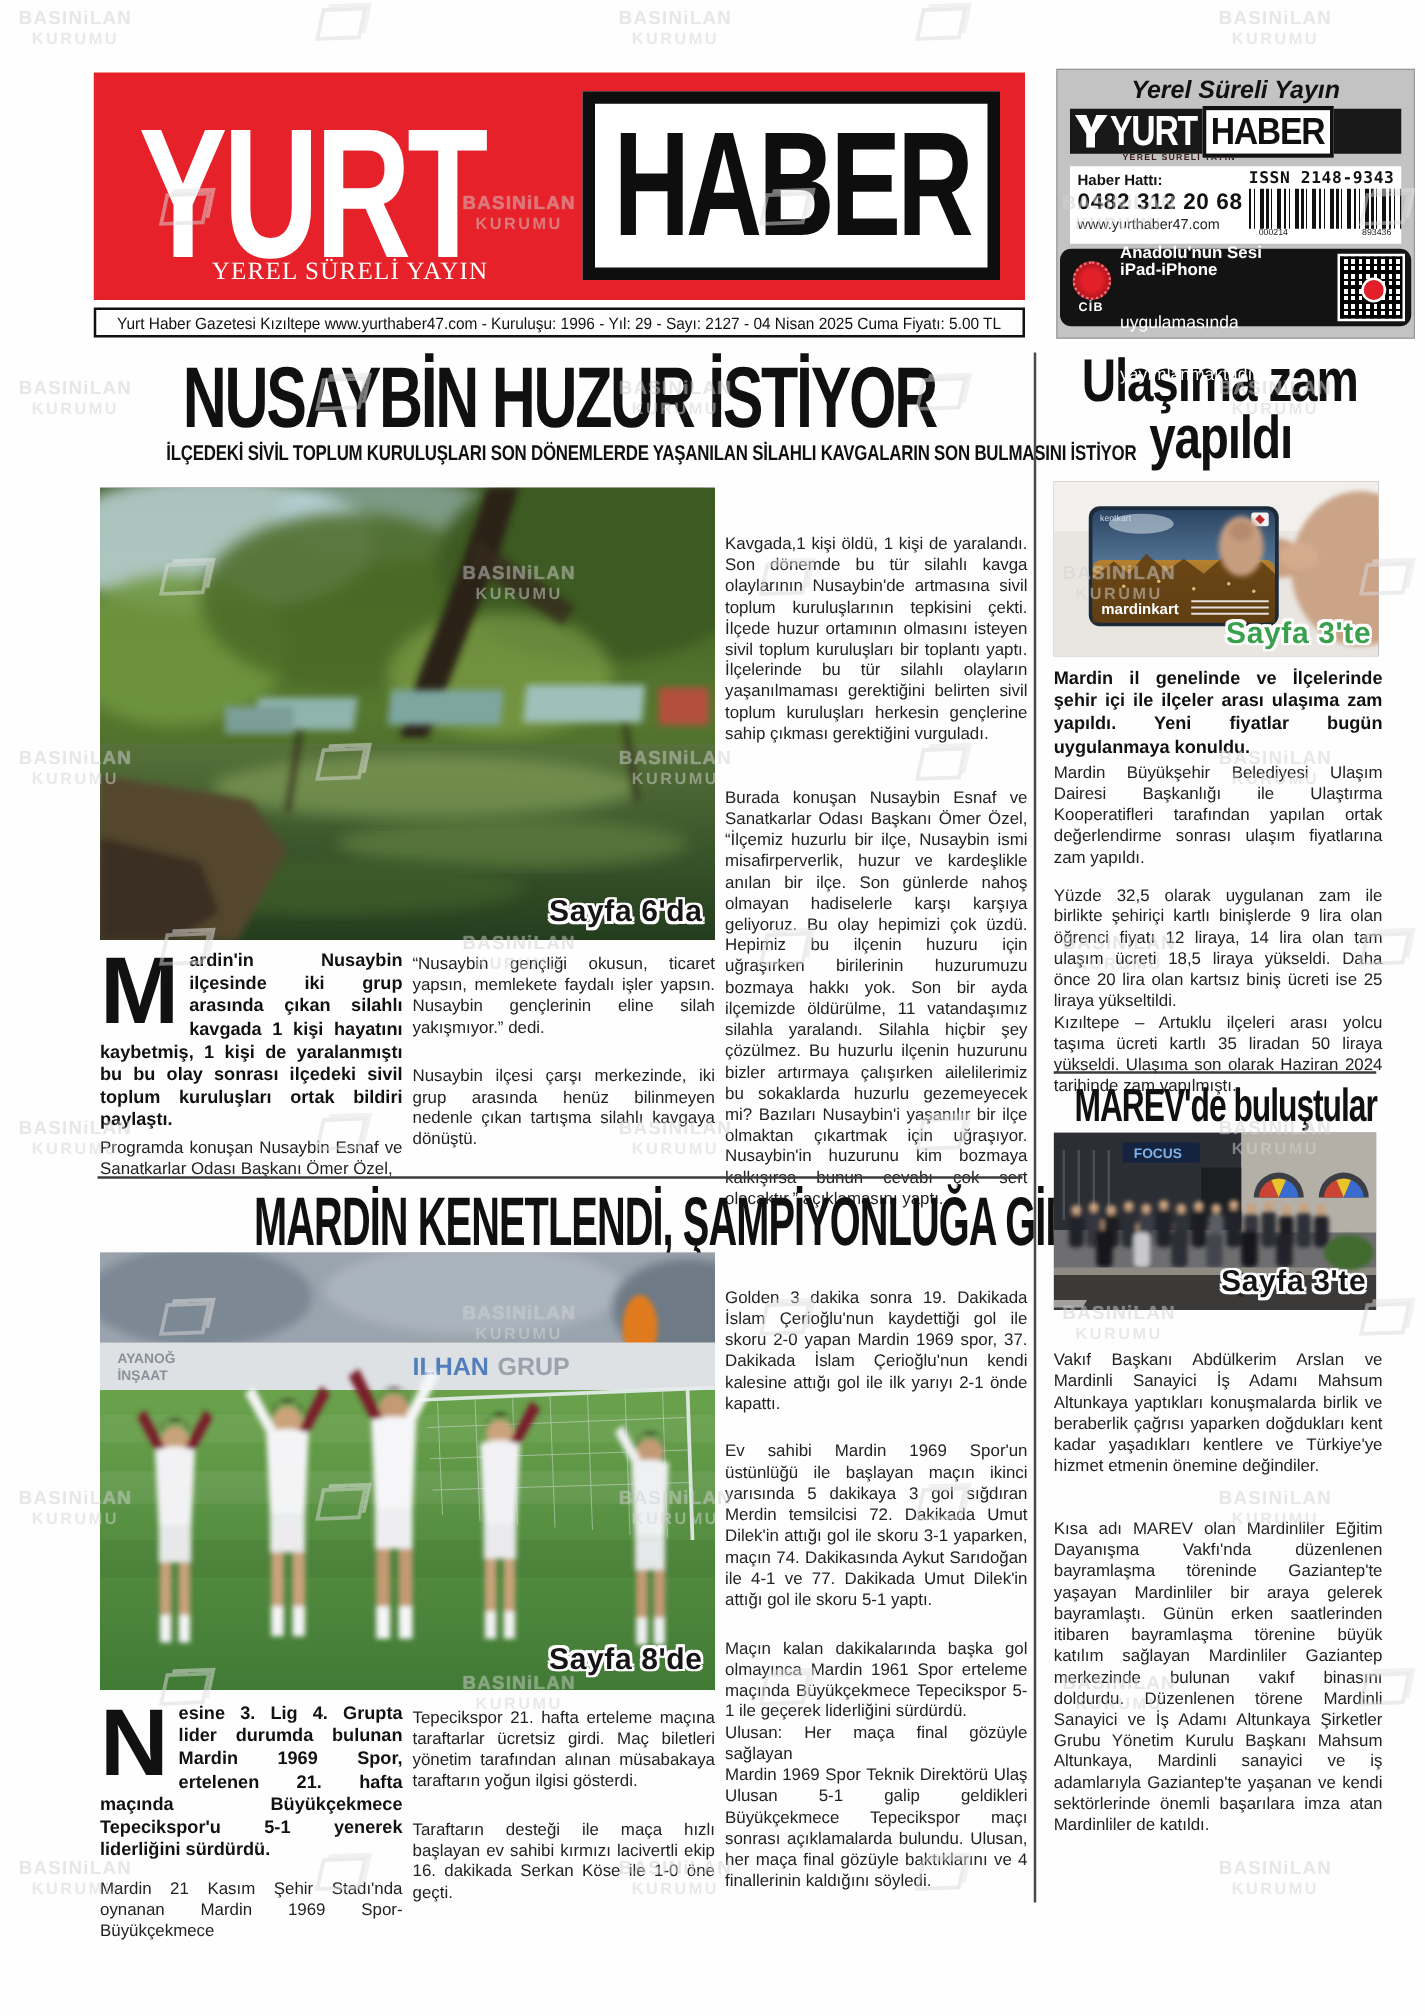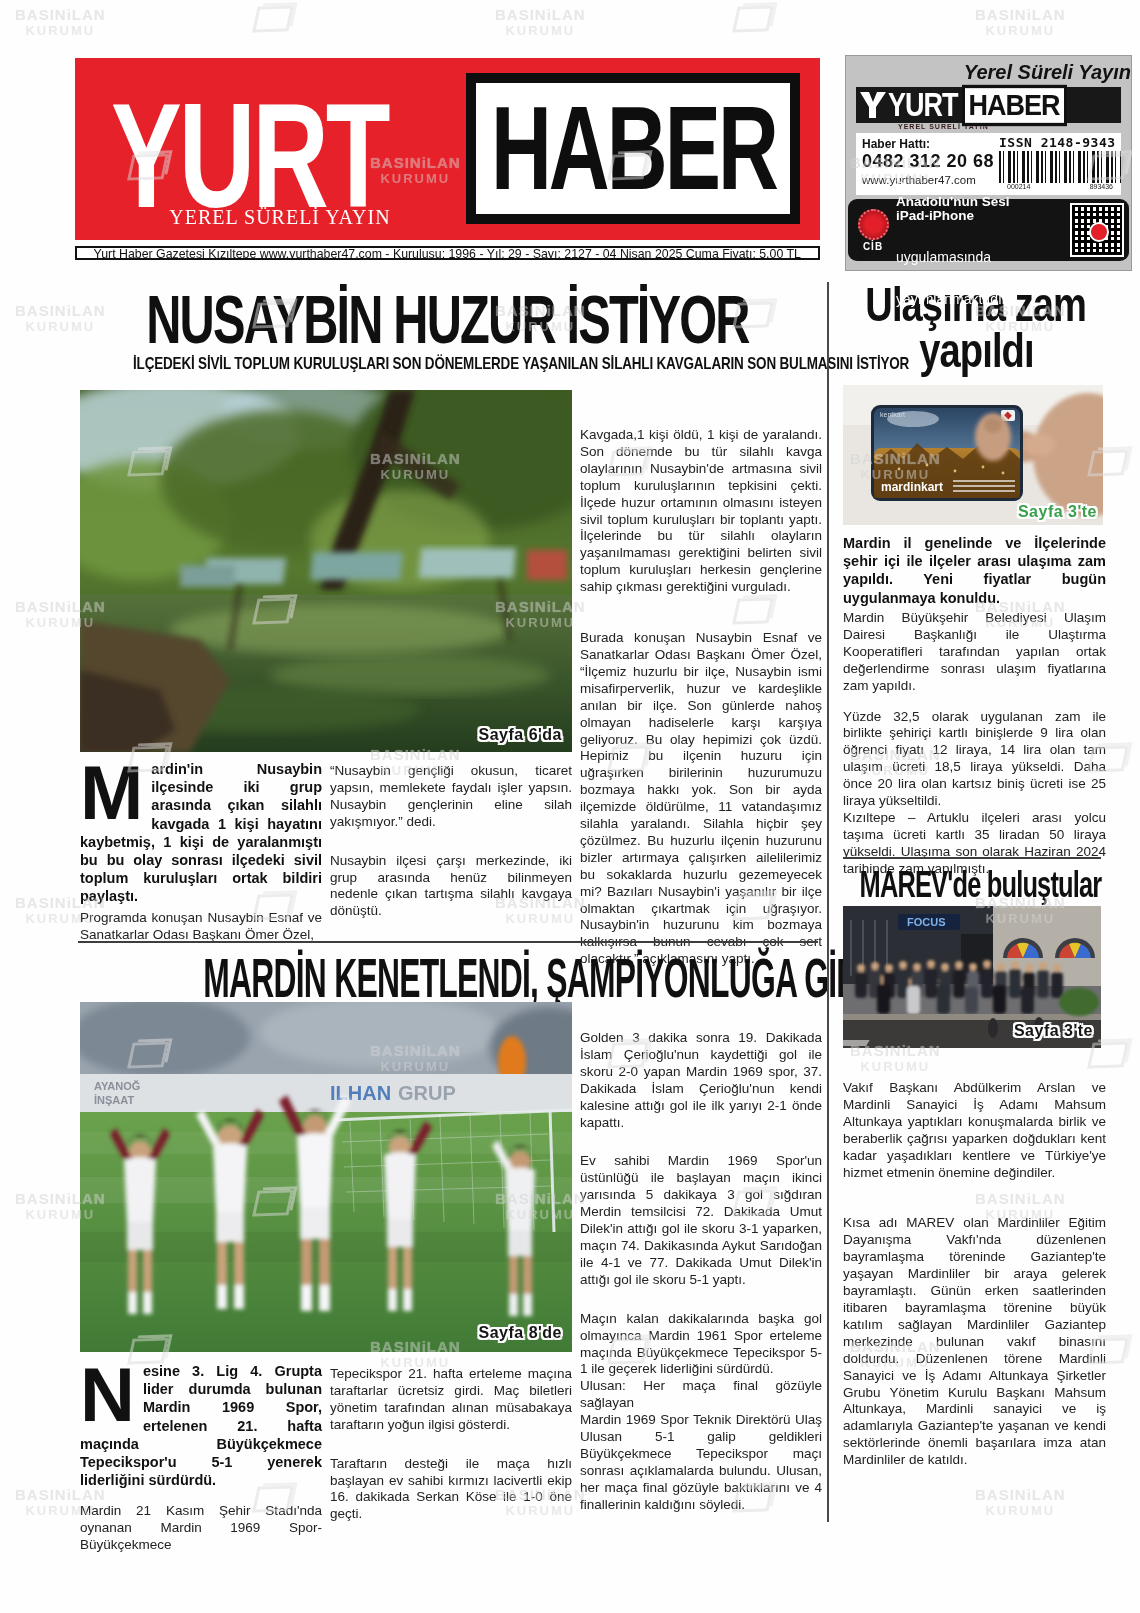--- a/index.html
+++ b/index.html
@@ -20,21 +20,21 @@
         font-size:104px;letter-spacing:-3px;transform:scale(1.02,1.42);transform-origin:left top;
         font-family:"Liberation Sans",sans-serif;}
   #haber-box{position:absolute;left:391px;top:15px;width:314px;height:131px;background:#ffffff;
         border:10px solid #0e0e0e;display:flex;align-items:center;justify-content:center;}
   #haber{color:#0e0e0e;font-weight:bold;font-size:86px;letter-spacing:-3px;
         transform:scale(0.98,1.38);transform-origin:center;}
   #masthead-tagline{position:absolute;left:40px;top:148px;width:330px;text-align:center;
         color:#ffffff;font-family:"Liberation Serif",serif;font-size:20px;letter-spacing:1px;}
   
   #topright{left:845px;top:55px;width:285px;height:214px;background:#c3c3c3;border:1px solid #9a9a9a;z-index:2;}
-  .tr-pub{margin-top:5px;text-align:right;font-style:italic;font-weight:bold;font-size:20px;color:#111;}
+  .tr-pub{margin-top:5px;text-align:center;font-style:italic;font-weight:bold;font-size:20px;color:#111;}
   .tr-logobar{position:relative;margin:3px 10px 0 10px;height:36px;background:#181818;display:flex;align-items:center;}
   .tr-ymark{margin-left:2px;flex:0 0 30px;height:30px;}
   .tr-logoyurt{color:#fff;font-weight:bold;font-size:27px;letter-spacing:-1px;transform:scaleY(1.25);}
   .tr-logohaber{margin-left:4px;background:#fff;color:#111;font-weight:bold;font-size:27px;
         letter-spacing:-1px;padding:0 4px;border:3px solid #111;transform:scaleY(1.12);}
   .tr-logotag{margin:0 10px;text-align:left;padding-left:42px;font-size:7px;font-weight:bold;color:#3a1a1a;letter-spacing:1px;}
   .tr-white{margin:3px 10px 0 10px;background:#ffffff;height:62px;display:flex;}
   .tr-hot{flex:1;padding:4px 0 0 6px;}
   .tr-hot .l1{font-weight:bold;font-size:12px;color:#111;}
   .tr-hot .l2{font-weight:bold;font-size:18px;color:#111;letter-spacing:.5px;}
@@ -52,21 +52,21 @@
   .app-text{flex:1;color:#fff;line-height:1.05;padding-left:3px;}
   .app-text .s{font-size:14px;margin-top:27px;}
   .app-text .m{font-size:13.5px;font-weight:bold;}
   .qr{flex:0 0 50px;height:50px;position:relative;background:
         repeating-linear-gradient(0deg,#000 0 3px,transparent 3px 6px,#000 6px 8px,transparent 8px 12px),
         repeating-linear-gradient(90deg,#000 0 3px,#fff 3px 6px,#000 6px 9px,#fff 9px 12px);
         border:2px solid #fff;}
   .qr-dot{position:absolute;left:50%;top:50%;width:16px;height:16px;margin:-8px 0 0 -8px;border-radius:50%;
         background:radial-gradient(circle,#e3202a 0 60%,#8c0f16 100%);border:2px solid #fff;}
   
-  #infobar{left:75px;top:246px;width:745px;height:14px;border:2px solid #111;box-sizing:border-box;
+  #infobar{left:75px;top:246px;width:745px;height:24px;border:2px solid #111;box-sizing:border-box;
         display:flex;align-items:center;justify-content:center;overflow:hidden;}
   #infobar span{white-space:nowrap;font-size:13px;color:#111;transform:scaleX(0.95);}
   
   .bigline{font-weight:bold;color:#101010;white-space:nowrap;display:inline-block;}
   #headline1{left:75px;top:279px;width:745px;text-align:center;}
   #headline1 .bigline{font-size:53px;letter-spacing:-2px;transform:scale(0.92,1.3);transform-origin:center top;}
   #subhead1{left:75px;top:354px;width:745px;text-align:center;}
   #subhead1 .bigline{font-size:15.5px;letter-spacing:-.2px;transform:scale(0.87,1.1);transform-origin:center top;}
   #rule2{left:78px;top:941px;width:740px;height:2px;background:#3d3d3d;}
   #headline2{left:75px;top:947px;width:745px;text-align:center;}
@@ -81,21 +81,21 @@
   .col{font-size:13.5px;line-height:16.9px;text-align:justify;color:#222;}
   .col p{margin:0;}
   .gap-lg{margin-top:34px !important;}
   .gap-md{margin-top:22px !important;}
   .gap-sm{margin-top:14px !important;}
   .bold{font-weight:bold;font-size:14.5px;line-height:18.2px;color:#111;}
   .dropcap{float:left;font-weight:bold;font-size:76px;line-height:.74;margin:5px 8px 0 0;color:#111;}
   
   .photo{overflow:hidden;background:#888;}
   .photo svg{display:block;}
-  .pagecap{position:absolute;font-weight:800;font-size:16px;letter-spacing:.5px;color:#151515;
+  .pagecap{position:absolute;font-weight:800;font-size:24px;letter-spacing:.5px;color:#151515;
         text-shadow:-2px -2px 0 #fff,2px -2px 0 #fff,-2px 2px 0 #fff,2px 2px 0 #fff,0 -2px 0 #fff,0 2px 0 #fff,-2px 0 0 #fff,2px 0 0 #fff;margin-left:46px;}
   .pagecap.green{color:#3aa04d;}
   #photo1{left:80px;top:390px;width:492px;height:362px;}
   #photo2{left:80px;top:1002px;width:492px;height:350px;}
   #photo3{left:843px;top:385px;width:260px;height:140px;}
   #photo4{left:843px;top:906px;width:258px;height:142px;}
 </style>
 </head>
 <body>
 

